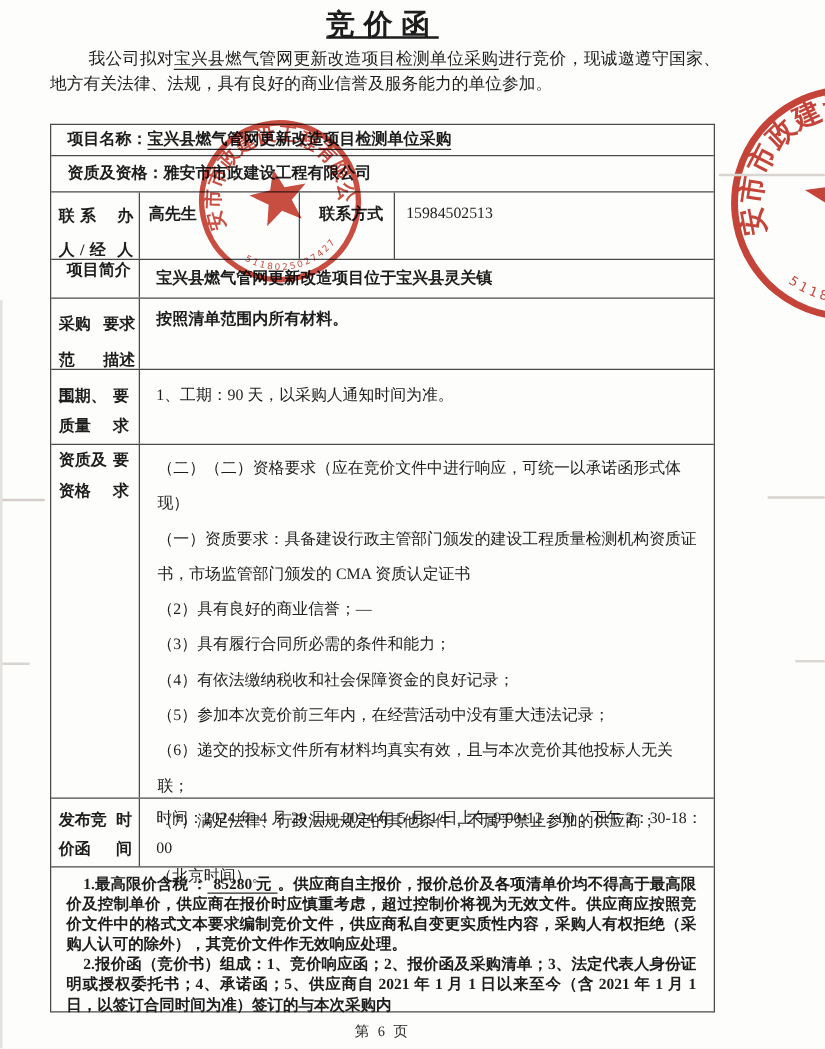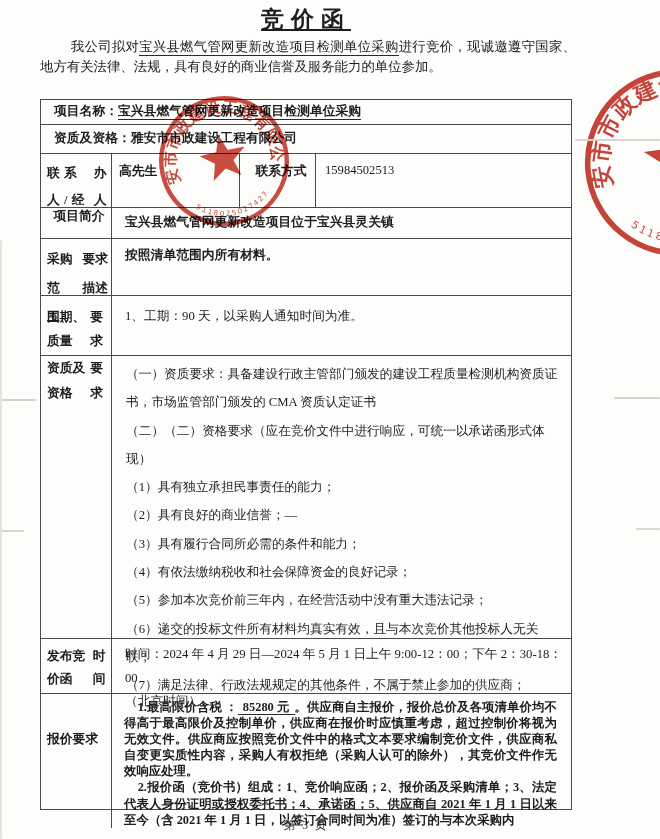--- a/index.html
+++ b/index.html
@@ -117,23 +117,22 @@
         <div>1、工期：90 天，以采购人通知时间为准。</div>
       </div>
     </div>
 
     <div class="row r7">
       <div class="lbl">
         <span>资质及资格</span>
         <span class="l2c">要求</span>
       </div>
       <div class="cell">
+        <div>（二）（二）资格要求（应在竞价文件中进行响应，可统一以承诺函形式体现）</div>
         <div>（一）资质要求：具备建设行政主管部门颁发的建设工程质量检测机构资质证书，市场监管部门颁发的 CMA 资质认定证书</div>
-        <div>（二）（二）资格要求（应在竞价文件中进行响应，可统一以承诺函形式体现）</div>
-        <div>（1）具有独立承担民事责任的能力；</div>
         <div>（2）具有良好的商业信誉；—</div>
         <div>（3）具有履行合同所必需的条件和能力；</div>
         <div>（4）有依法缴纳税收和社会保障资金的良好记录；</div>
         <div>（5）参加本次竞价前三年内，在经营活动中没有重大违法记录；</div>
         <div>（6）递交的投标文件所有材料均真实有效，且与本次竞价其他投标人无关联；</div>
         <div>（7）满足法律、行政法规规定的其他条件，不属于禁止参加的供应商；</div>
       </div>
     </div>
 
     <div class="row r8">
@@ -141,30 +140,29 @@
         <span>发布竞价函</span>
         <span>时间</span>
       </div>
       <div class="cell">
         <div>时间：2024 年 4 月 29 日—2024 年 5 月 1 日上午 9:00-12：00；下午 2：30-18：00</div>
         <div>（北京时间）。</div>
       </div>
     </div>
 
     <div class="row r9">
-      <div class="lbl">报价要求</div>
       <div class="cell">
         <p><span>1.最高限价含税 ：</span><span class="price-ul">85280 元</span><span>。供应商自主报价，报价总价及各项清单价均不得高于最高限价及控制单价，供应商在报价时应慎重考虑，超过控制价将视为无效文件。供应商应按照竞价文件中的格式文本要求编制竞价文件，供应商私自变更实质性内容，采购人有权拒绝（采购人认可的除外），其竞价文件作无效响应处理。</span></p>
         <p>2.报价函（竞价书）组成：1、竞价响应函；2、报价函及采购清单；3、法定代表人身份证明或授权委托书；4、承诺函；5、供应商自 2021 年 1 月 1 日以来至今（含 2021 年 1 月 1 日，以签订合同时间为准）签订的与本次采购内</p>
       </div>
     </div>
 
   </div>
 
-  <div class="footer">第 3 页</div>
+  <div class="footer">第 6 页</div>
 
   <svg class="stamp stamp-left" width="176" height="176" viewBox="0 0 160 160">
     <defs>
       <path id="sealArc1" d="M 39.5,97 A 44,44 0 1 1 120.5,97"></path>
       <path id="sealNum1" d="M 37,105.5 A 50,50 0 0 0 123,105.5"></path>
     </defs>
     <circle cx="80" cy="80" r="57" fill="none" stroke-width="4" stroke="#c43a2e"></circle>
     <polygon points="80,56 85.3,70.7 100.9,71.2 88.6,80.8 92.9,95.8 80,87 67.1,95.8 71.4,80.8 59.1,71.2 74.7,70.7" fill="#c43a2e"></polygon>
     <text font-size="14" font-weight="bold" letter-spacing="0.5" font-family="Liberation Serif, DejaVu Serif, serif" fill="#c43a2e">
       <textPath href="#sealArc1" startOffset="50%" text-anchor="middle">雅安市市政建设工程有限公司</textPath>

